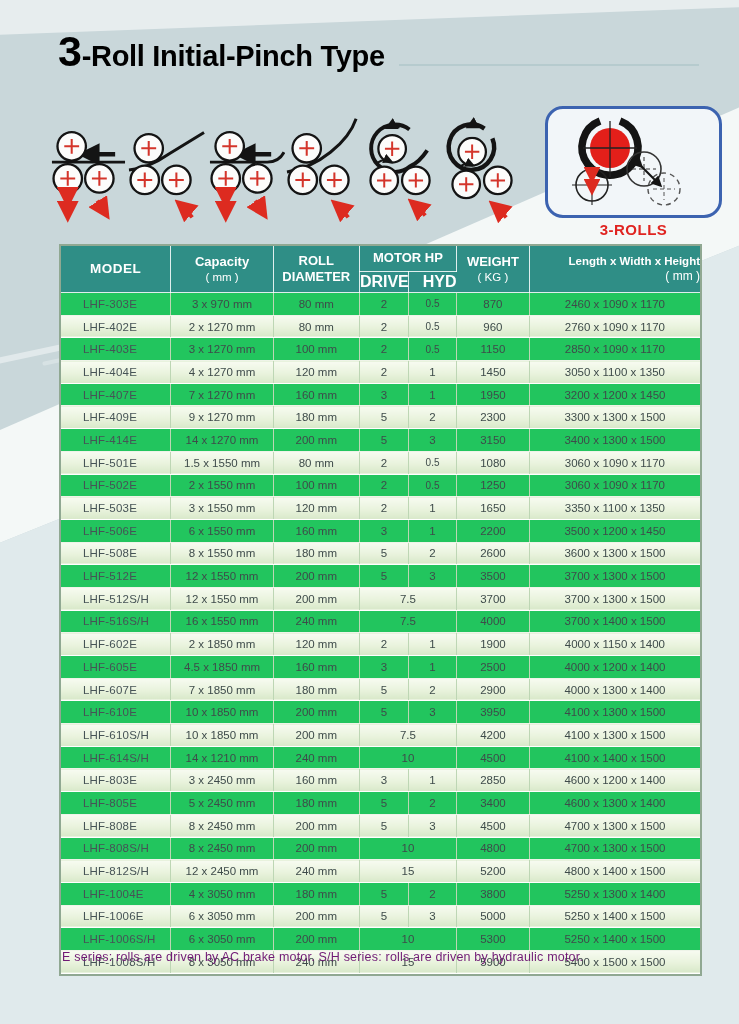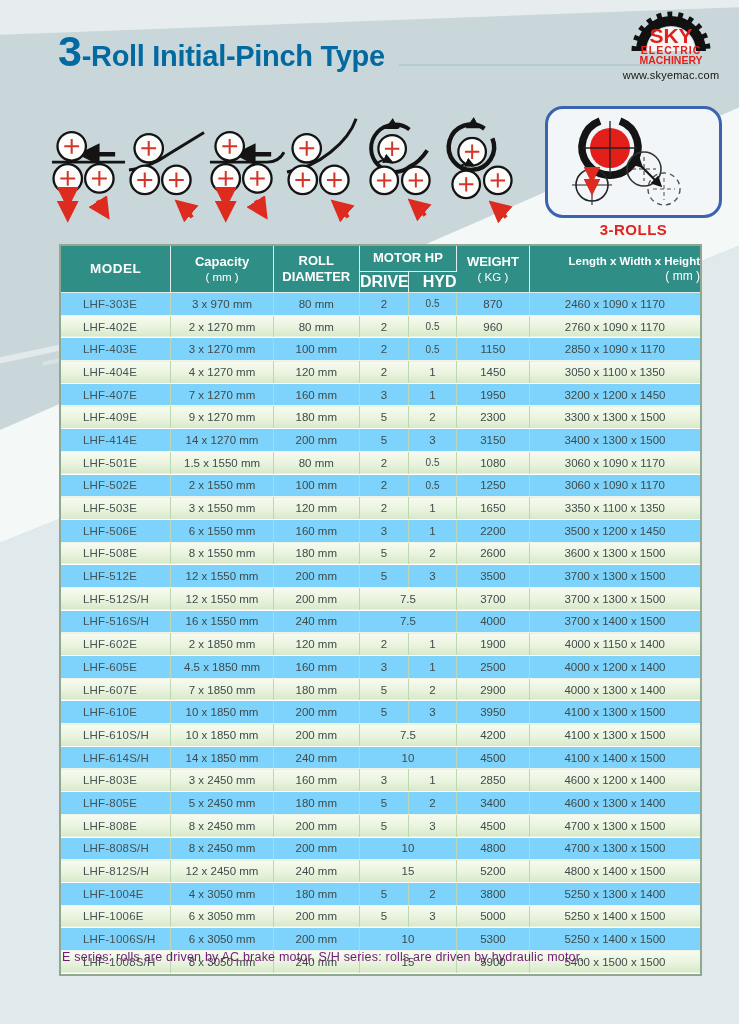--- a/index.html
+++ b/index.html
@@ -10,42 +10,42 @@
   .bg-layer{position:absolute;inset:0;pointer-events:none;}
   .bg-top-streak{background:rgba(255,255,255,.55);clip-path:polygon(0 0,100% 0,100% .7%,0 3.4%);}
   .bg-white-band{background:#f4f8f7;clip-path:polygon(0 42%,100% 10.5%,100% 24%,0 53%);}
   .bg-bottom{background:#e0eaec;clip-path:polygon(0 53%,100% 24%,100% 100%,0 100%);}
   .streak{position:absolute;background:rgba(255,255,255,.45);transform:rotate(-12deg);border-radius:3px;}
   .s1{left:-30px;top:318px;width:430px;height:6px;}
   .s2{left:40px;top:338px;width:230px;height:4px;opacity:.6;}
 
   
   .title-row{position:absolute;left:58px;top:30px;right:40px;display:flex;align-items:flex-end;}
-  .title{color:#0369a1;font-weight:bold;letter-spacing:-.3px;white-space:nowrap;line-height:1;}
+  .title{color:#000000;font-weight:bold;letter-spacing:-.3px;white-space:nowrap;line-height:1;}
   .title .big{font-size:43px;}
   .title .rest{font-size:29px;}
   .title-line{flex:1;height:2px;background:#b6cbce;margin:0 0 7px 14px;}
 
   
   .logo{position:absolute;right:8px;top:5px;width:120px;text-align:center;}
   .logo .site{font-size:11px;color:#161616;margin-top:-2px;letter-spacing:.2px;}
 
   
   .diagrams{position:absolute;left:48px;top:116px;display:flex;}
   .diagrams svg{width:79px;height:114px;display:block;}
 
   
   .rolls-panel{position:absolute;left:545px;top:106px;width:177px;height:112px;
     background:#f2f6f9;border:3px solid #3c63b0;border-radius:18px;box-sizing:border-box;}
   .rolls-panel svg{width:100%;height:100%;display:block;}
   .rolls-label{position:absolute;left:545px;top:221px;width:177px;text-align:center;
     color:#e02420;font-weight:bold;font-size:15px;letter-spacing:.5px;}
 
   
-  .spec-wrap{position:absolute;left:59px;top:244px;width:639px;border:2px solid #90a892;background:#7dd3fc;}
+  .spec-wrap{position:absolute;left:59px;top:244px;width:639px;border:2px solid #90a892;background:#22c55e;}
   table{border-collapse:collapse;width:100%;table-layout:fixed;}
   thead th{background:#2f8e86;color:#fff;font-weight:bold;vertical-align:middle;
     border-right:1px solid rgba(255,255,255,.85);border-bottom:1px solid rgba(255,255,255,.85);
     padding:0;line-height:1.25;}
   thead tr:first-child th{height:25px;}
   thead tr:last-child th{height:18px;font-size:16px;}
   thead th:last-child{border-right:none;text-align:right;}
   th.model-h{font-size:13.5px;letter-spacing:.5px;}
   th .l1{display:block;font-size:13px;}
   th .l2{display:block;font-size:11.5px;font-weight:normal;}
@@ -86,31 +86,20 @@
         <path d="M17,9 V25 M9,17 H25" stroke="#d4352b" stroke-width="2.2" fill="none"></path>
       </symbol>
     </defs>
   </svg>
 
   <div class="title-row">
     <div class="title"><span class="big">3</span><span class="rest">-Roll Initial-Pinch Type</span></div>
     <div class="title-line"></div>
   </div>
 
-  <div class="logo">
-    <svg viewBox="0 0 112 62" width="112" height="62">
-      <path d="M22,46 A34,34 0 0 1 90,46" fill="none" stroke="#111" stroke-width="11" stroke-dasharray="4.5 5.5"></path>
-      <path d="M26,46 A30,30 0 0 1 86,46" fill="none" stroke="#111" stroke-width="10"></path>
-      <path d="M32,46 A24,24 0 0 1 80,46 Z" fill="#f6f8f8"></path>
-      <text x="56" y="38" text-anchor="middle" font-family="Liberation Sans, sans-serif" font-size="21" font-weight="bold" fill="#e3201b">SKY</text>
-      <text x="56" y="49" text-anchor="middle" font-family="Liberation Sans, sans-serif" font-size="10.5" font-weight="bold" fill="#e3201b" letter-spacing="1">ELECTRIC</text>
-      <text x="56" y="59" text-anchor="middle" font-family="Liberation Sans, sans-serif" font-size="10.5" font-weight="bold" fill="#e3201b">MACHINERY</text>
-    </svg>
-    <div class="site">www.skyemac.com</div>
-  </div>
 
   <div class="diagrams">
     <svg viewBox="0 0 80 114">
       <path d="M4,46 H78" stroke="#141414" stroke-width="3" fill="none"></path>
       <path d="M68,38 H36" stroke="#141414" stroke-width="4.5" fill="none" marker-end="url(#ba)"></path>
       <use href="#roll" x="8" y="14" width="32" height="32"></use>
       <use href="#roll" x="4" y="46.5" width="32" height="32"></use>
       <use href="#roll" x="36" y="46.5" width="32" height="32"></use>
       <path d="M20,87 V101" stroke="#dd2b20" stroke-width="4" marker-start="url(#ra)" marker-end="url(#ra)"></path>
       <path d="M50,85 L59,99" stroke="#dd2b20" stroke-width="4" fill="none" marker-end="url(#ra)"></path>
@@ -385,21 +374,21 @@
           <tr class="alt">
             <td class="model">LHF-610S/H</td>
             <td>10 x 1850 mm</td>
             <td>200 mm</td>
             <td colspan="2">7.5</td>
             <td>4200</td>
             <td>4100 x 1300 x 1500</td>
           </tr>
           <tr>
             <td class="model">LHF-614S/H</td>
-            <td>14 x 1850 mm</td>
+            <td>14 x 1210 mm</td>
             <td>240 mm</td>
             <td colspan="2">10</td>
             <td>4500</td>
             <td>4100 x 1400 x 1500</td>
           </tr>
           <tr class="alt">
             <td class="model">LHF-803E</td>
             <td>3 x 2450 mm</td>
             <td>160 mm</td>
             <td>3</td>

